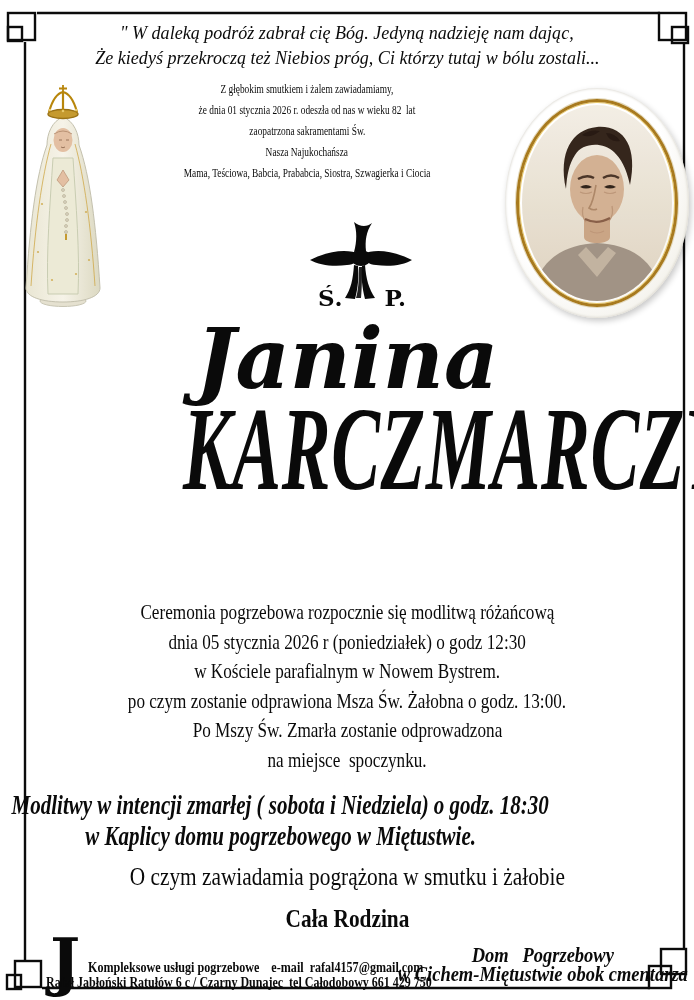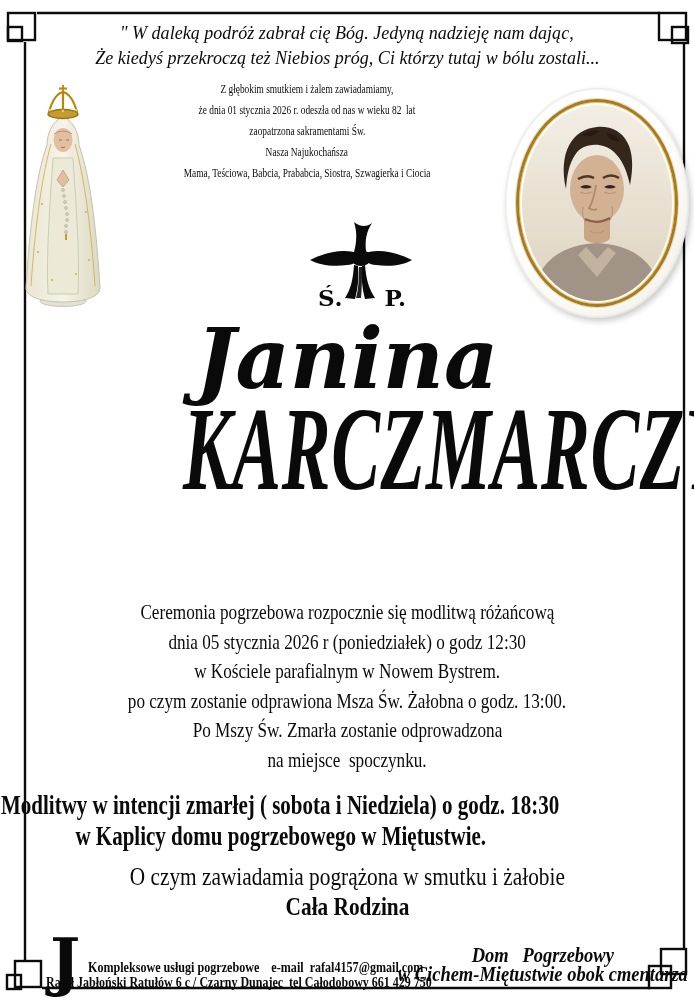--- a/index.html
+++ b/index.html
@@ -35,22 +35,22 @@
   .firstname{left:0;top:314px;width:694px;text-align:center;
      font-family:"DejaVu Serif",serif;font-weight:bold;font-style:italic;
      font-size:84px;line-height:90px;}
   .lastname-wrap{left:0;top:400px;width:694px;text-align:center;line-height:100px;}
   .lastname-wrap .ln{display:inline-block;font-weight:bold;font-style:italic;
      font-size:118px;letter-spacing:1px;transform:scaleX(.62);transform-origin:center top;white-space:pre;}
 
   .address{left:0;top:533px;width:694px;font-size:27.5px;line-height:30px;}
   .ceremony{left:0;top:581px;width:694px;font-size:22px;line-height:29.6px;margin-top:16px;}
   .prayers{left:0;top:789px;width:561px;font-size:28px;line-height:31px;
-     font-weight:bold;}
-  .closing{left:0;top:862px;width:694px;font-size:26px;line-height:29.5px;}
+     font-weight:bold;font-style:italic;}
+  .closing{left:0;top:862px;width:694px;font-size:26px;line-height:29.5px;gap:12px;}
   .closing .bold{font-weight:bold;}
 
   .brand-j{left:50px;top:934px;font-family:"DejaVu Serif",serif;font-weight:bold;
      font-size:64px;line-height:56px;}
   .brand-rest{left:86px;top:936px;font-family:"DejaVu Serif",serif;font-weight:bold;
      font-size:31px;line-height:31px;letter-spacing:2px;white-space:pre;}
   .foot-services{left:88px;top:958px;font-weight:bold;font-size:15.5px;line-height:17px;
      white-space:pre;transform:scaleX(.78);transform-origin:left top;}
   .foot-address{left:46px;top:973px;font-weight:bold;font-size:15.4px;line-height:17px;
      white-space:pre;transform:scaleX(.78);transform-origin:left top;}

